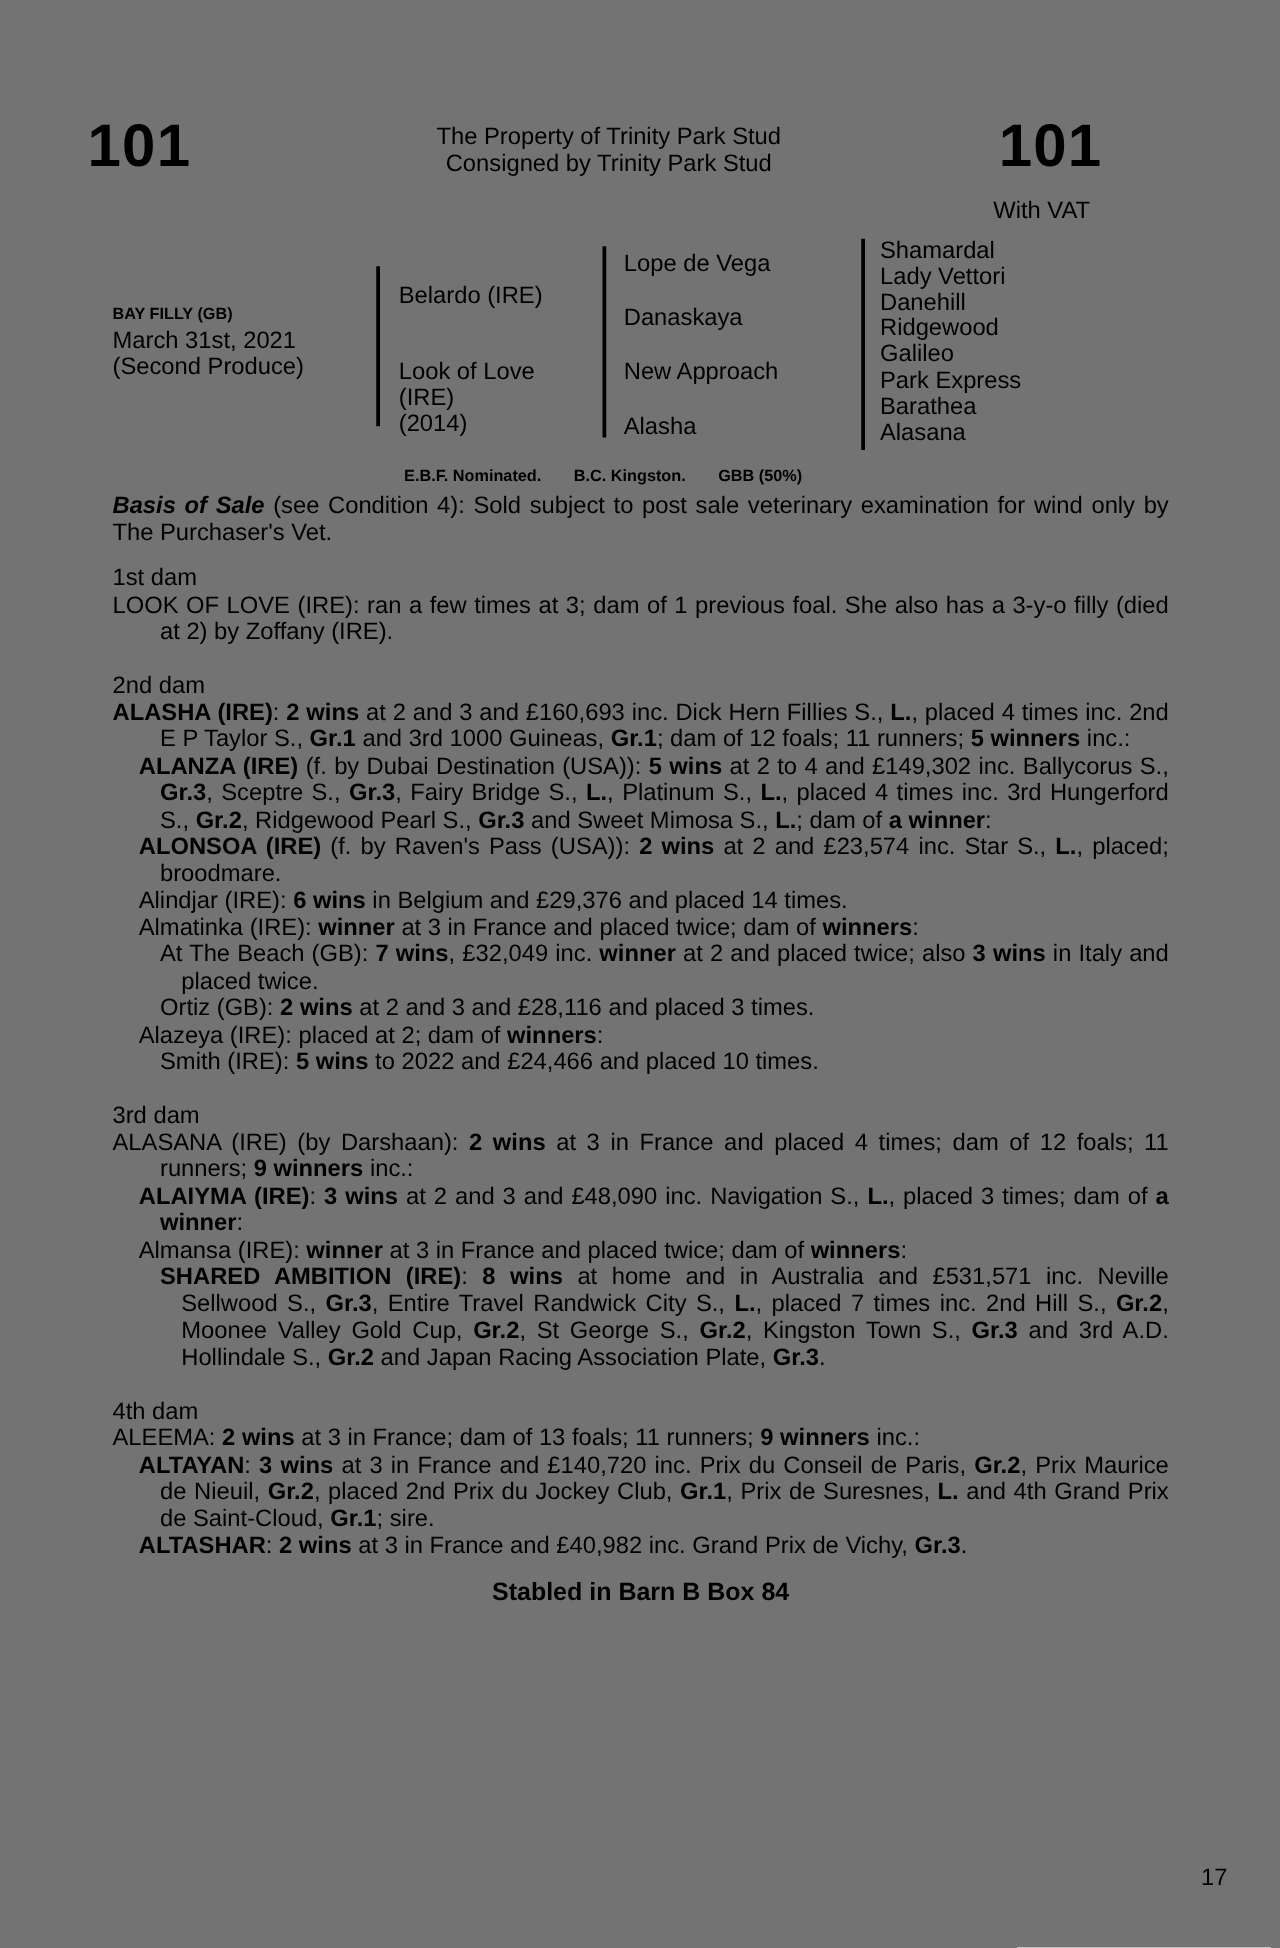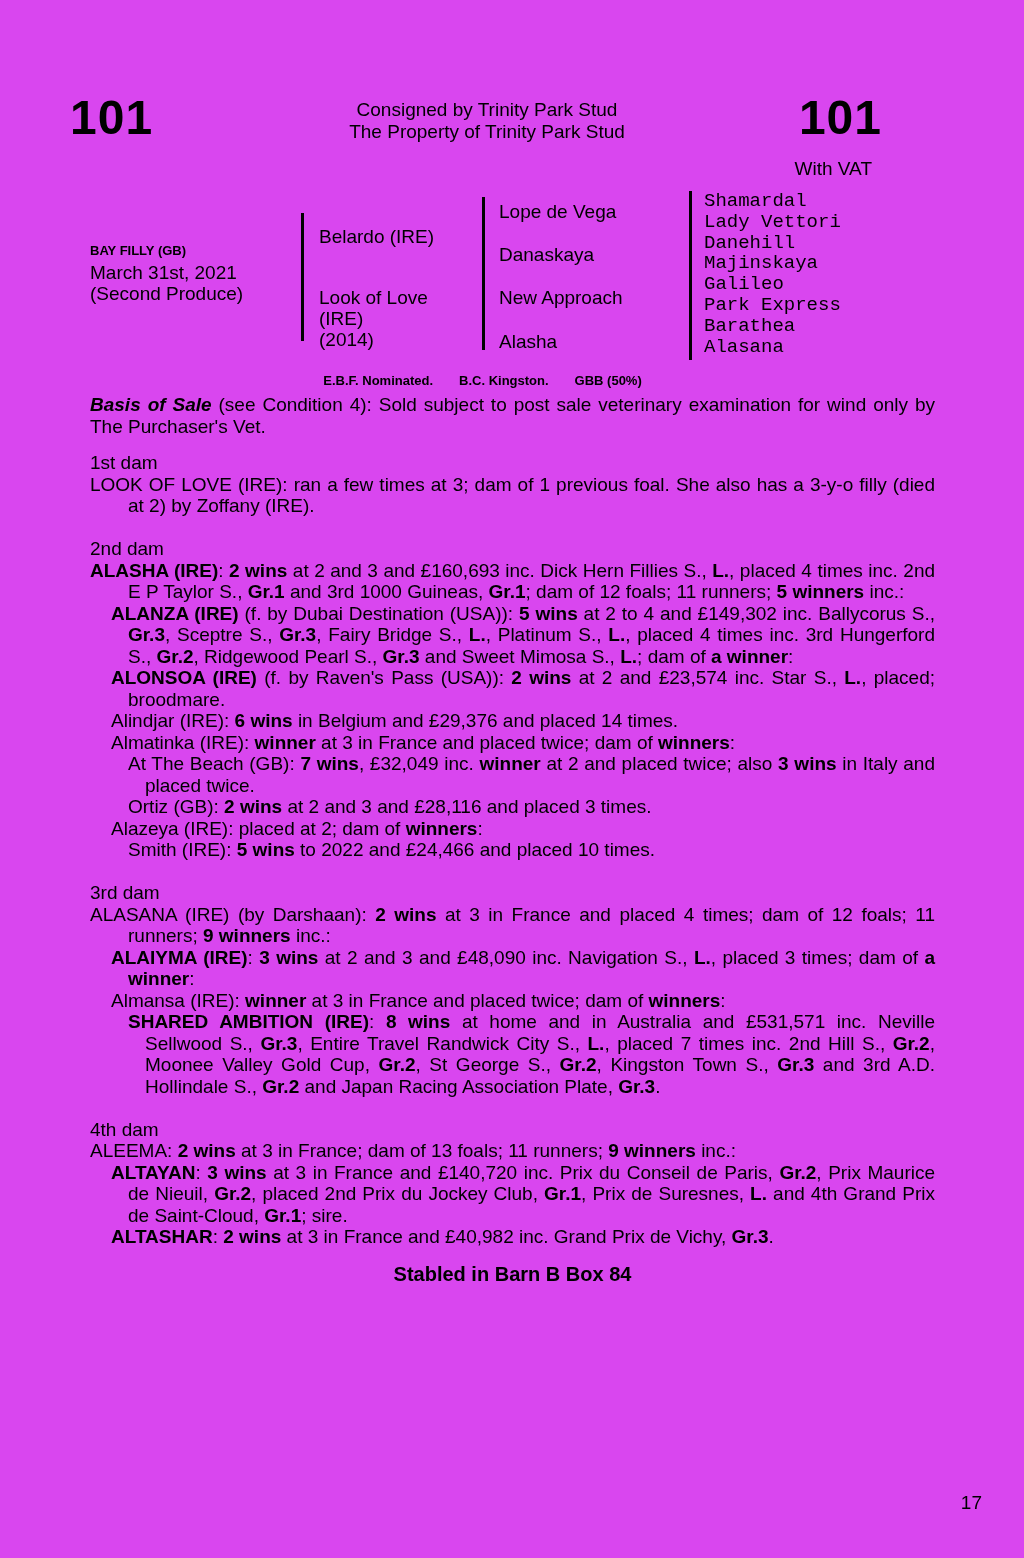--- a/index.html
+++ b/index.html
@@ -1,18 +1,18 @@
 <!DOCTYPE html>
 <html><head>
 <meta charset="utf-8">
 <style>
   html,body { margin:0; padding:0; background:#ffffff; }
   .page {
     position:relative; width:1024px; height:1558px; overflow:hidden;
-    background:#d946ef; color:#000000;
+    background:#737373; color:#000000;
     font-family:"Liberation Sans","DejaVu Sans",sans-serif;
     font-size:19px; line-height:21.5px;
     -webkit-font-smoothing:antialiased;
   }
   .lot { position:absolute; top:94px; font-size:48px; font-weight:bold; line-height:1; letter-spacing:1px; }
   .lot-left  { left:70px; }
   .lot-right { right:142px; }
   .consignor { position:absolute; left:112px; top:99px; width:750px; text-align:center; }
   .vat { position:absolute; top:158px; right:152px; }
 
@@ -20,21 +20,21 @@
   .ped-subject { position:absolute; left:2px; top:52px; }
   .ped-subject-name { font-weight:bold; font-size:13px; }
   .ped-bar { position:absolute; width:3px; background:#000; }
   .bar1 { left:213px; top:25px;  height:128px; }
   .bar2 { left:394px; top:9px;   height:153px; }
   .bar3 { left:601px; top:3px;   height:169px; }
   .ped-sire { position:absolute; left:231px; top:38px; }
   .ped-dam  { position:absolute; left:231px; top:99px; line-height:21px; }
   .gp  { position:absolute; left:411px; }
   .gp0 { top:13px; } .gp1 { top:56px; } .gp2 { top:99px; } .gp3 { top:143px; }
-  .ggp-col { position:absolute; left:616px; top:3px; line-height:20.8px;font-family:Liberation Mono, monospace; }
+  .ggp-col { position:absolute; left:616px; top:3px; line-height:20.8px; }
 
   .nominations { position:absolute; left:90px; top:370px; width:785px;
     display:flex; justify-content:center; gap:26px; font-weight:bold; font-size:13px; }
   .basis { position:absolute; left:90px; top:394px; width:845px; text-align:justify; }
 
   .sections { position:absolute; left:90px; top:452px; width:845px; }
   .dam-heading { font-weight:normal; margin-top:21.5px; }
   .sections > .dam-heading:first-child { margin-top:0; }
   .para { text-align:justify; }
   .ind0 { padding-left:38px; text-indent:-38px; }
@@ -46,22 +46,22 @@
   .page-num { position:absolute; top:1492px; right:42px; }
 </style>
 </head>
 <body>
 
 <div class="page">
 
   <div class="lot lot-left">101</div>
 
   <div class="consignor">
+    <div>The Property of Trinity Park Stud</div>
     <div>Consigned by Trinity Park Stud</div>
-    <div>The Property of Trinity Park Stud</div>
   </div>
 
   <div class="lot lot-right">101</div>
 
   <div class="vat">With VAT</div>
 
   <div class="pedigree">
     <div class="ped-subject">
       <div class="ped-subject-name">BAY FILLY (GB)</div>
       <div>March 31st, 2021</div>
@@ -83,21 +83,21 @@
     <div class="gp gp1">Danaskaya</div>
     <div class="gp gp2">New Approach</div>
     <div class="gp gp3">Alasha</div>
 
     <div class="ped-bar bar3"></div>
 
     <div class="ggp-col">
       <div>Shamardal</div>
       <div>Lady Vettori</div>
       <div>Danehill</div>
-      <div>Majinskaya</div>
+      <div>Ridgewood</div>
       <div>Galileo</div>
       <div>Park Express</div>
       <div>Barathea</div>
       <div>Alasana</div>
     </div>
   </div>
 
   <div class="nominations">
       <span>E.B.F. Nominated.</span>
       <span>B.C. Kingston.</span>

